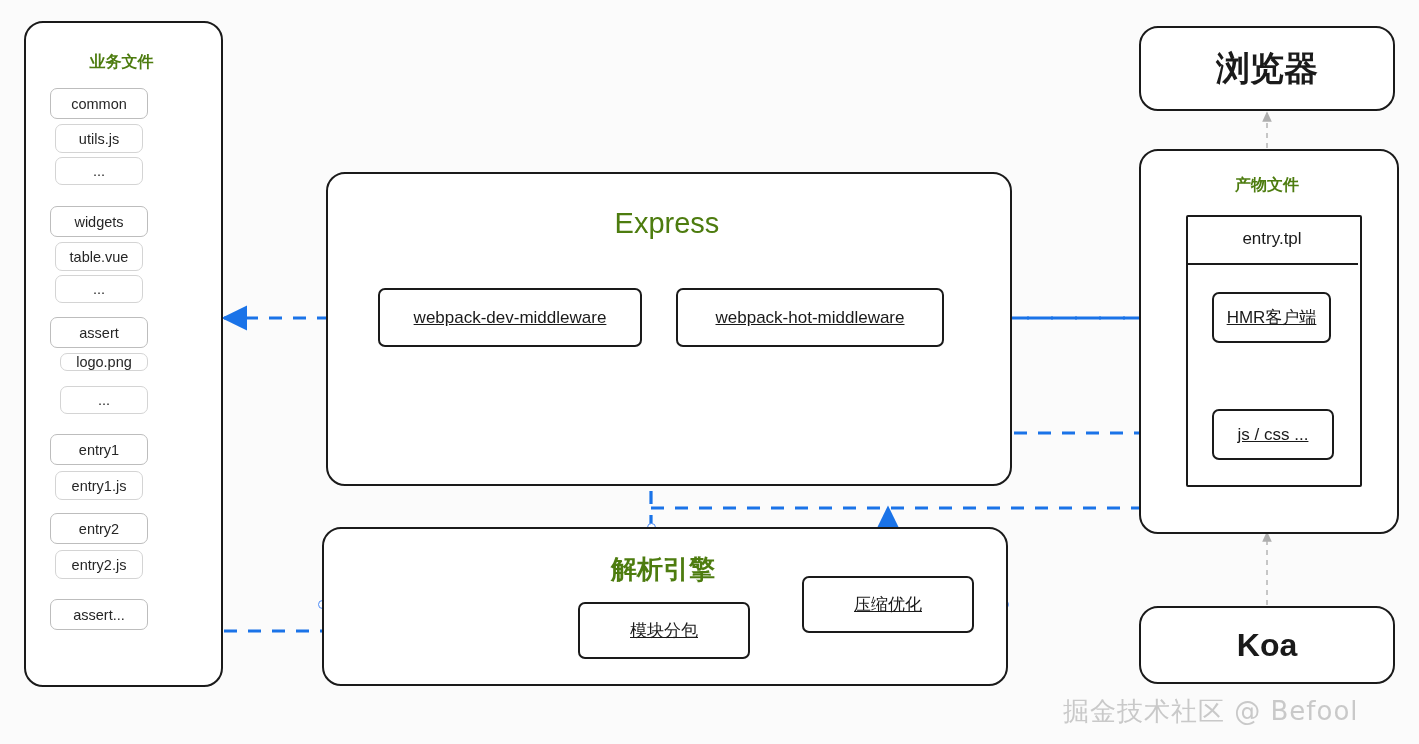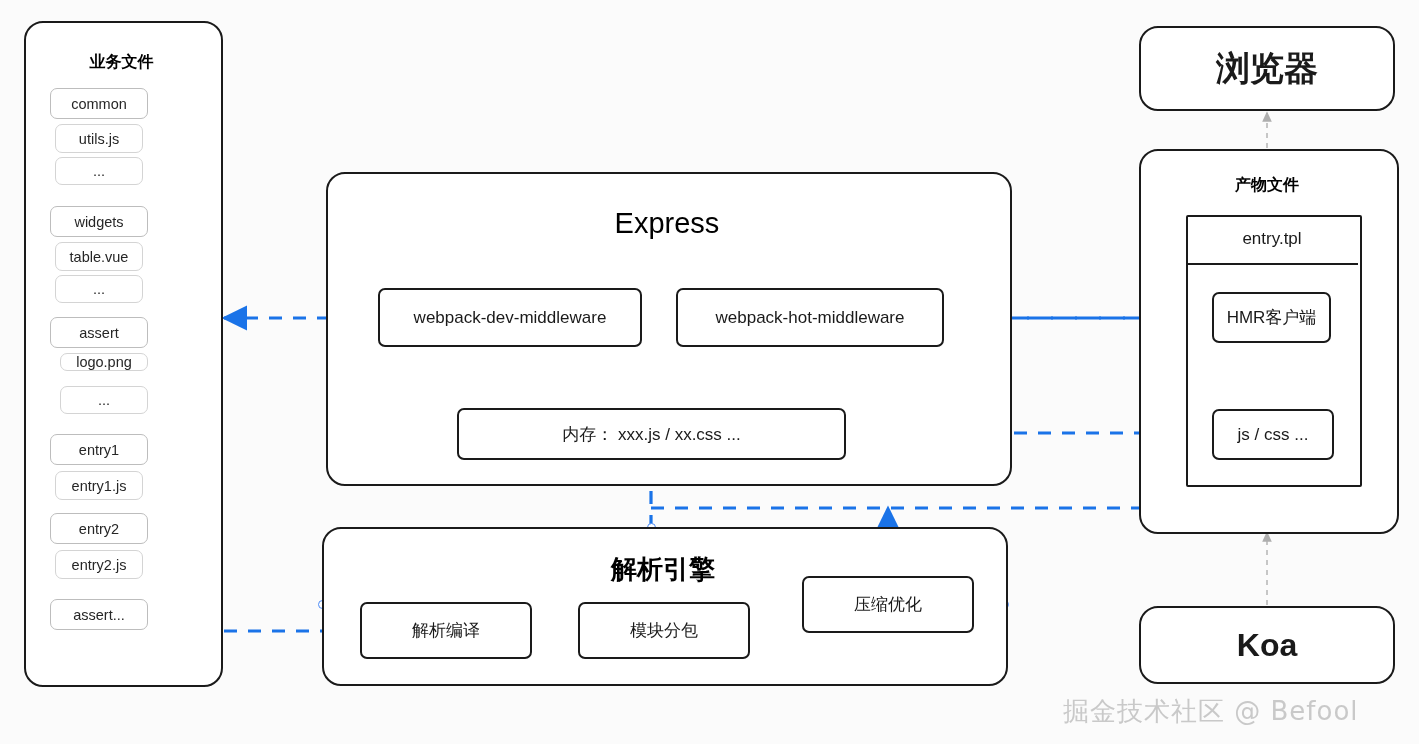--- a/index.html
+++ b/index.html
@@ -16,23 +16,23 @@
         color:#1a1a1a;text-align:center;}
   
   .panel{border:2.5px solid #1a1a1a;border-radius:19px;background:#fff;}
   .panel-sq{border:2.5px solid #1a1a1a;border-radius:2px;background:#fff;}
   
   .chip{border:1.5px solid #d4d4d4;border-radius:7px;background:#fff;
         font-size:14.5px;color:#262626;}
   .chip-strong{border:1.5px solid #bdbdbd;border-radius:7px;background:#fff;
         font-size:14.5px;color:#262626;}
   
-  .box{border:2.5px solid #1a1a1a;border-radius:7px;background:#fff;font-size:17px;}
+  .box{border:2.5px solid #1a1a1a;border-radius:7px;background:#fff;font-size:17px;text-decoration:underline;}
   .title{position:absolute;display:flex;align-items:center;justify-content:center;
-         color:#000000;}
+         color:#4d7c0f;}
   svg.wires{position:absolute;left:0;top:0;width:1419px;height:744px;
             pointer-events:none;overflow:visible;}
   .watermark{position:absolute;color:#c9c9c9;font-size:26px;letter-spacing:1px;
              white-space:nowrap;font-family:"DejaVu Sans","Liberation Sans",sans-serif;}
   .dot{position:absolute;width:9px;height:9px;border-radius:50%;
        background:#fff;border:1.6px solid #4c8bf5;box-sizing:border-box;}
 </style>
 </head>
 <body>
 
@@ -123,27 +123,25 @@
   <div class="node chip-strong" style="left:50px;top:599px;width:98px;height:31px;">assert...</div>
 
   <div class="panel" style="position:absolute;left:326px;top:172px;width:682px;height:310px;"></div>
 
   <div class="title" style="left:326px;top:202px;width:682px;height:42px;font-size:29px;">Express</div>
 
   <div class="node box" style="left:378px;top:288px;width:264px;height:59px;">webpack-dev-middleware</div>
 
   <div class="node box" style="left:676px;top:288px;width:268px;height:59px;">webpack-hot-middleware</div>
 
-  <div class="node box" style="left:457px;top:408px;width:389px;height:52px;">内存： xxx.js / xx.css ...</div>
 
   <div class="panel" style="position:absolute;left:322px;top:527px;width:682px;height:155px;"></div>
 
   <div class="title" style="left:322px;top:551px;width:682px;height:36px;font-size:26px;font-weight:600;">解析引擎</div>
 
-  <div class="node box" style="left:360px;top:602px;width:172px;height:57px;">解析编译</div>
   <div class="node box" style="left:578px;top:602px;width:172px;height:57px;">模块分包</div>
   <div class="node box" style="left:802px;top:576px;width:172px;height:57px;">压缩优化</div>
 
   <div class="node panel" style="left:1139px;top:26px;width:256px;height:85px;font-size:34px;font-weight:600;">浏览器</div>
 
   <div class="panel" style="position:absolute;left:1139px;top:149px;width:256px;height:381px;"></div>
 
   <div class="title" style="left:1139px;top:173px;width:256px;height:24px;font-size:16px;font-weight:600;">产物文件</div>
 
   <div class="panel-sq" style="position:absolute;left:1186px;top:215px;width:172px;height:268px;"></div>

